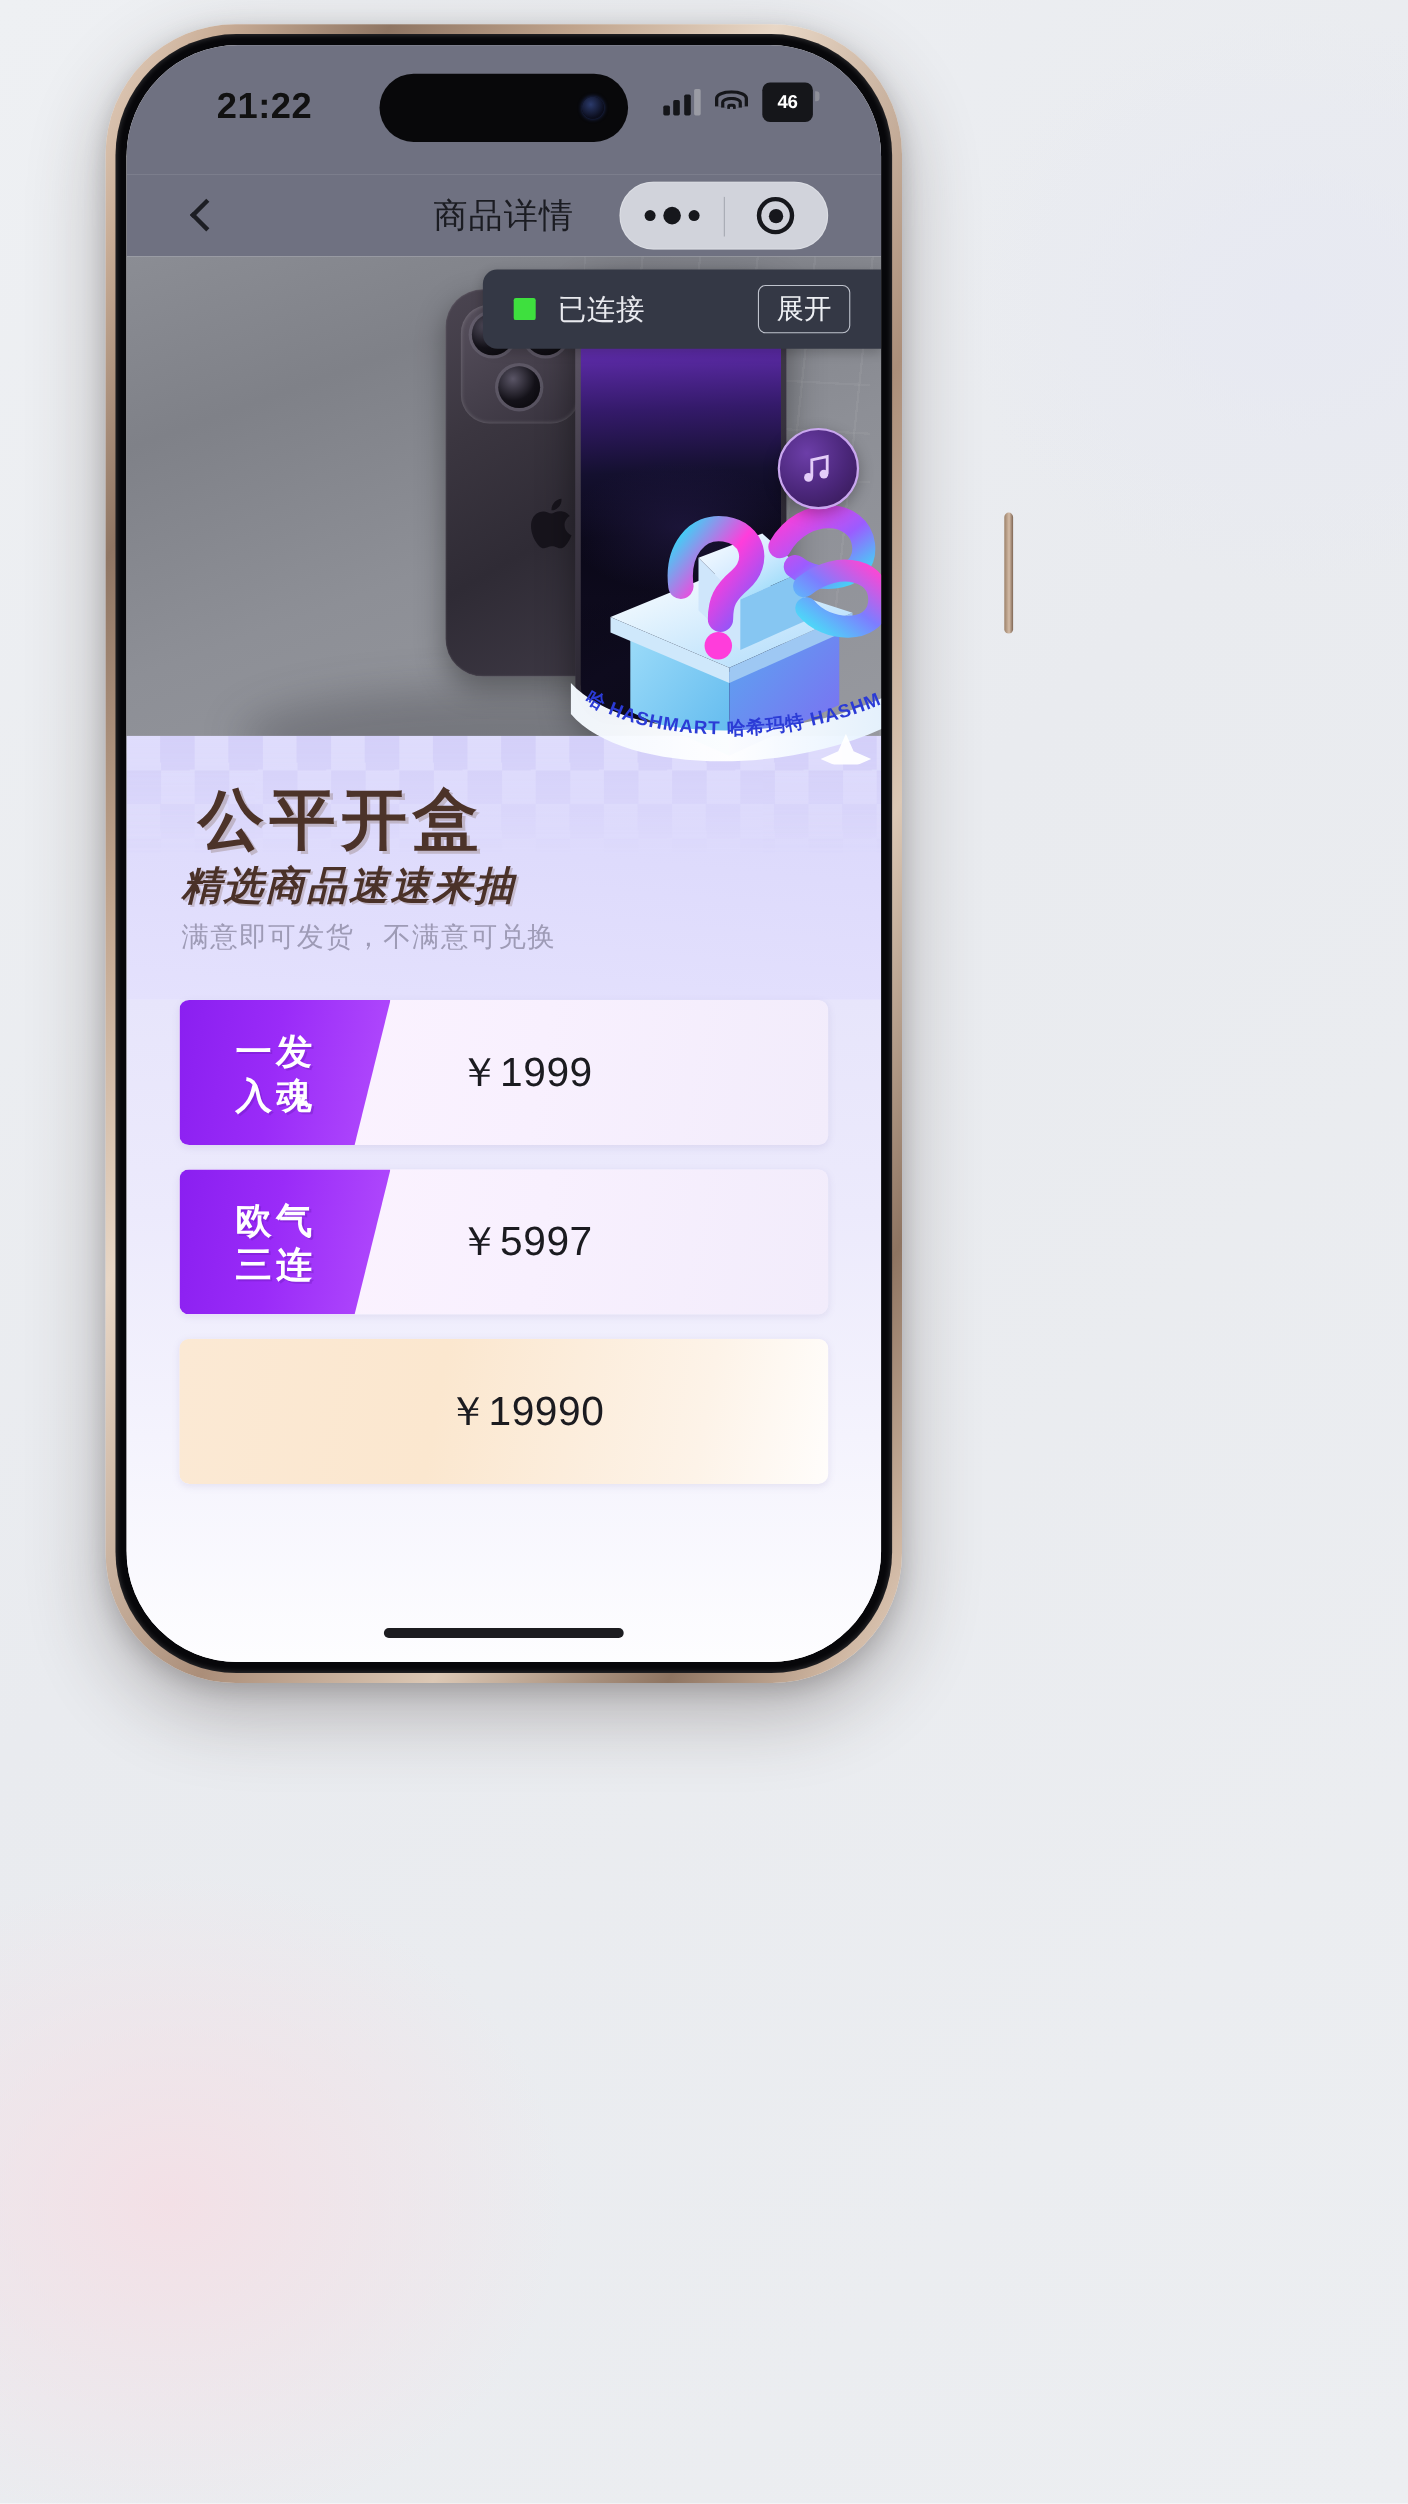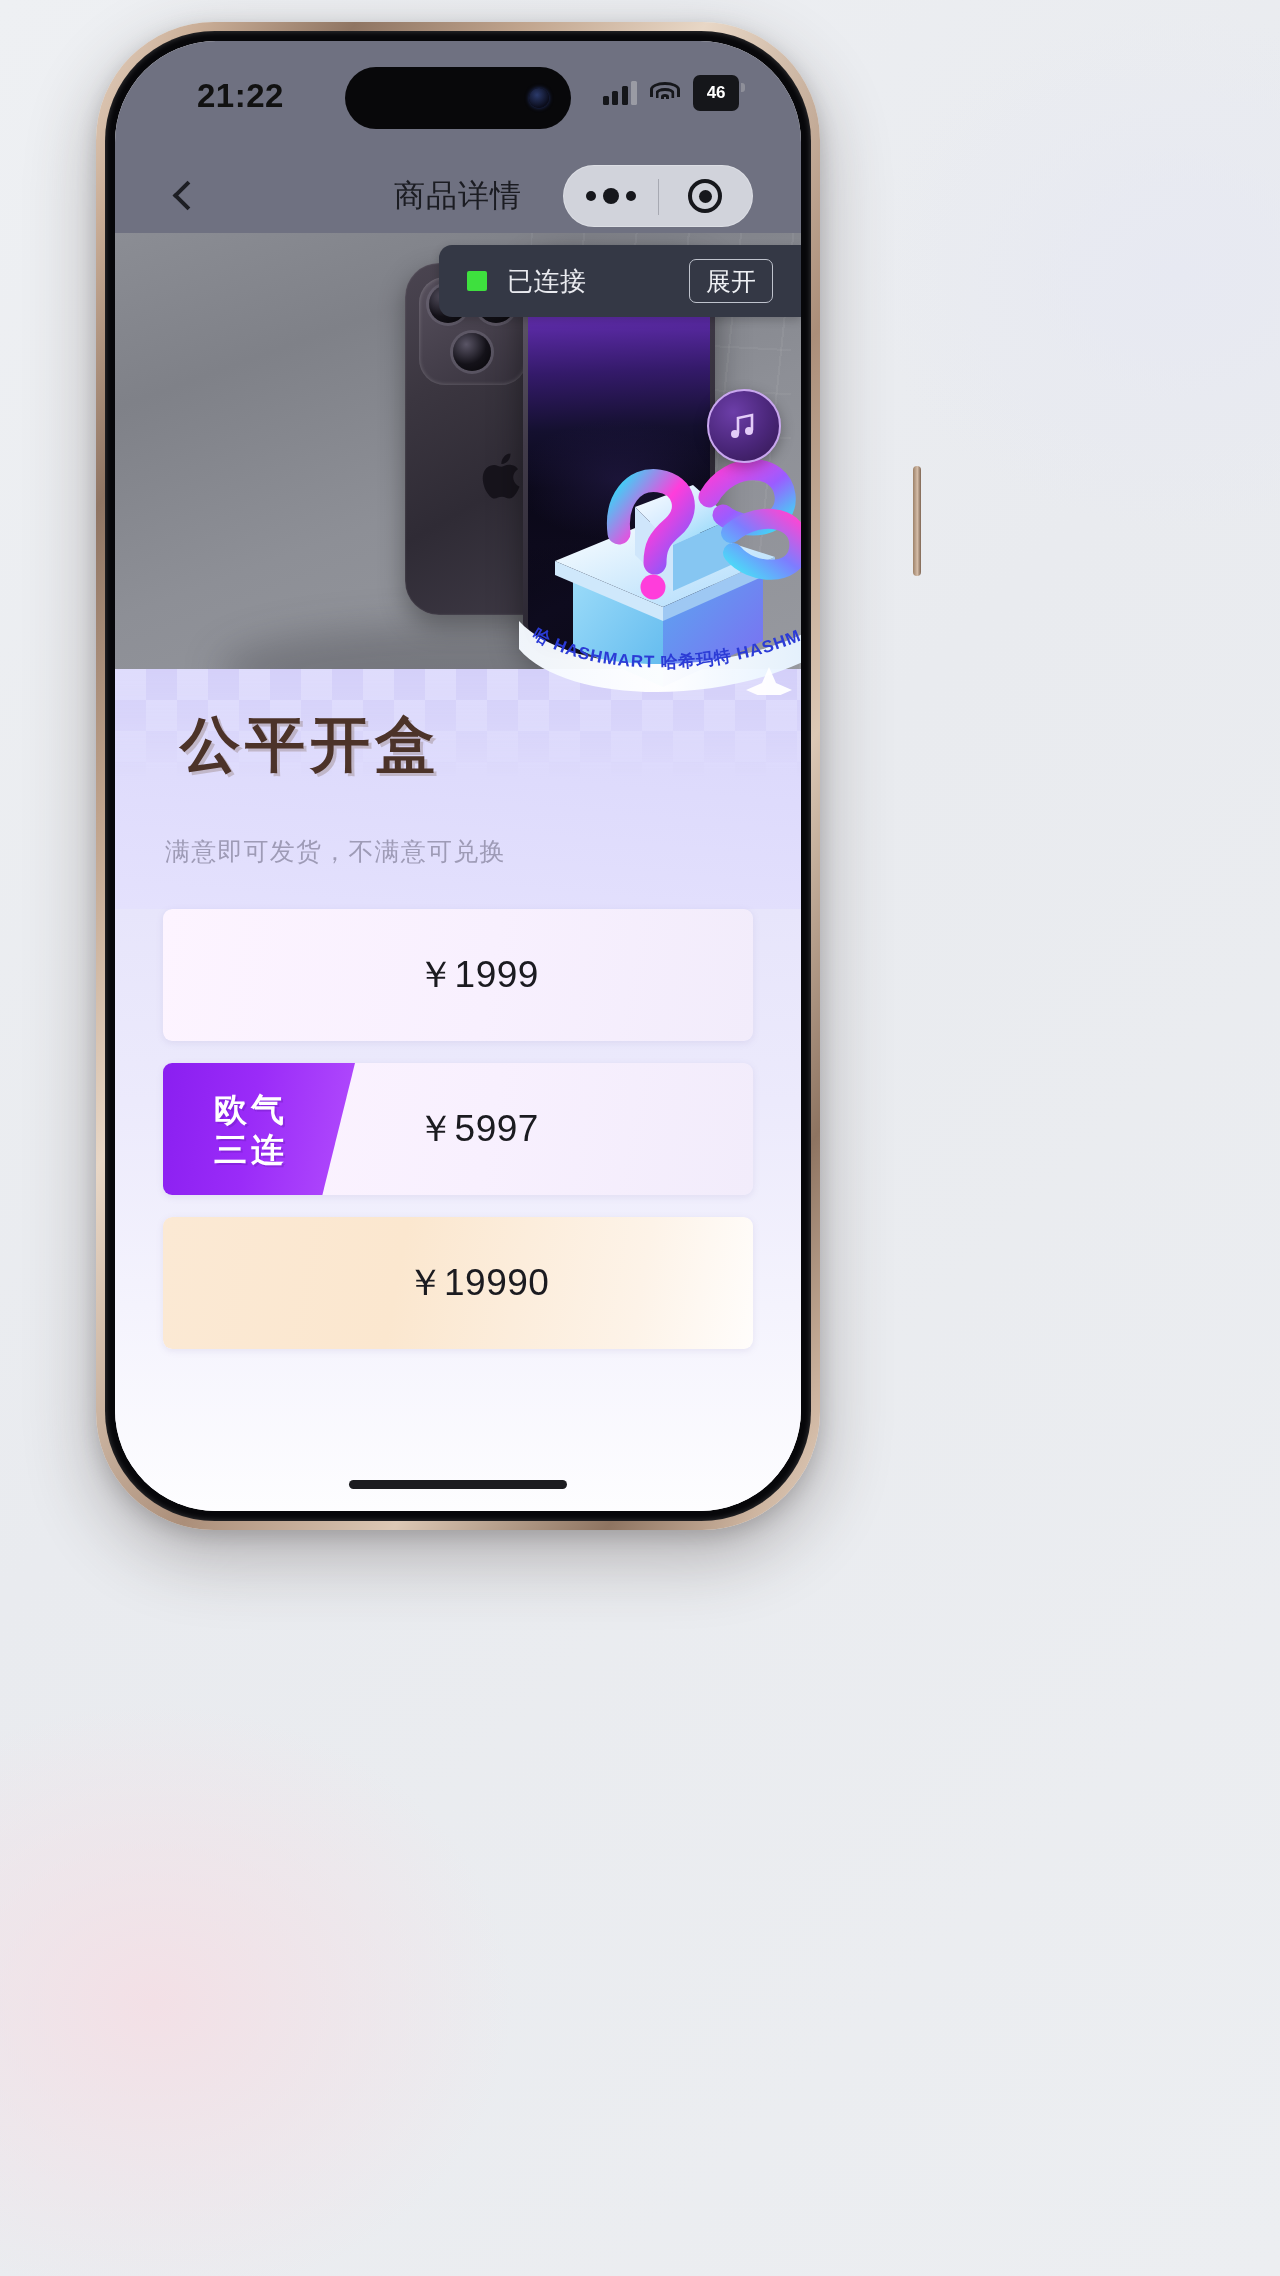--- a/index.html
+++ b/index.html
@@ -430,27 +430,32 @@
 
     <div id="conn-banner">
       <span id="conn-dot"></span>
       <span id="conn-label">已连接</span>
       <span id="conn-expand">展开</span>
     </div>
 
     <div id="promo">
       <div id="promo-check"></div>
       <div id="promo-title">公平开盒</div>
+      <div id="promo-sub">精选商品速速来抽</div>
       <div id="promo-desc">满意即可发货，不满意可兑换</div>
     </div>
 
     <div id="pkg-list">
 
       <div class="pkg-row purple">
         <div class="body"></div>
+        <div class="pkg-tag">
+          <span>一发</span>
+          <span>入魂</span>
+        </div>
         <div class="pkg-price">￥1999</div>
       </div>
 
       <div class="pkg-row purple">
         <div class="body"></div>
         <div class="pkg-tag">
           <span>欧气</span>
           <span>三连</span>
         </div>
         <div class="pkg-price">￥5997</div>

